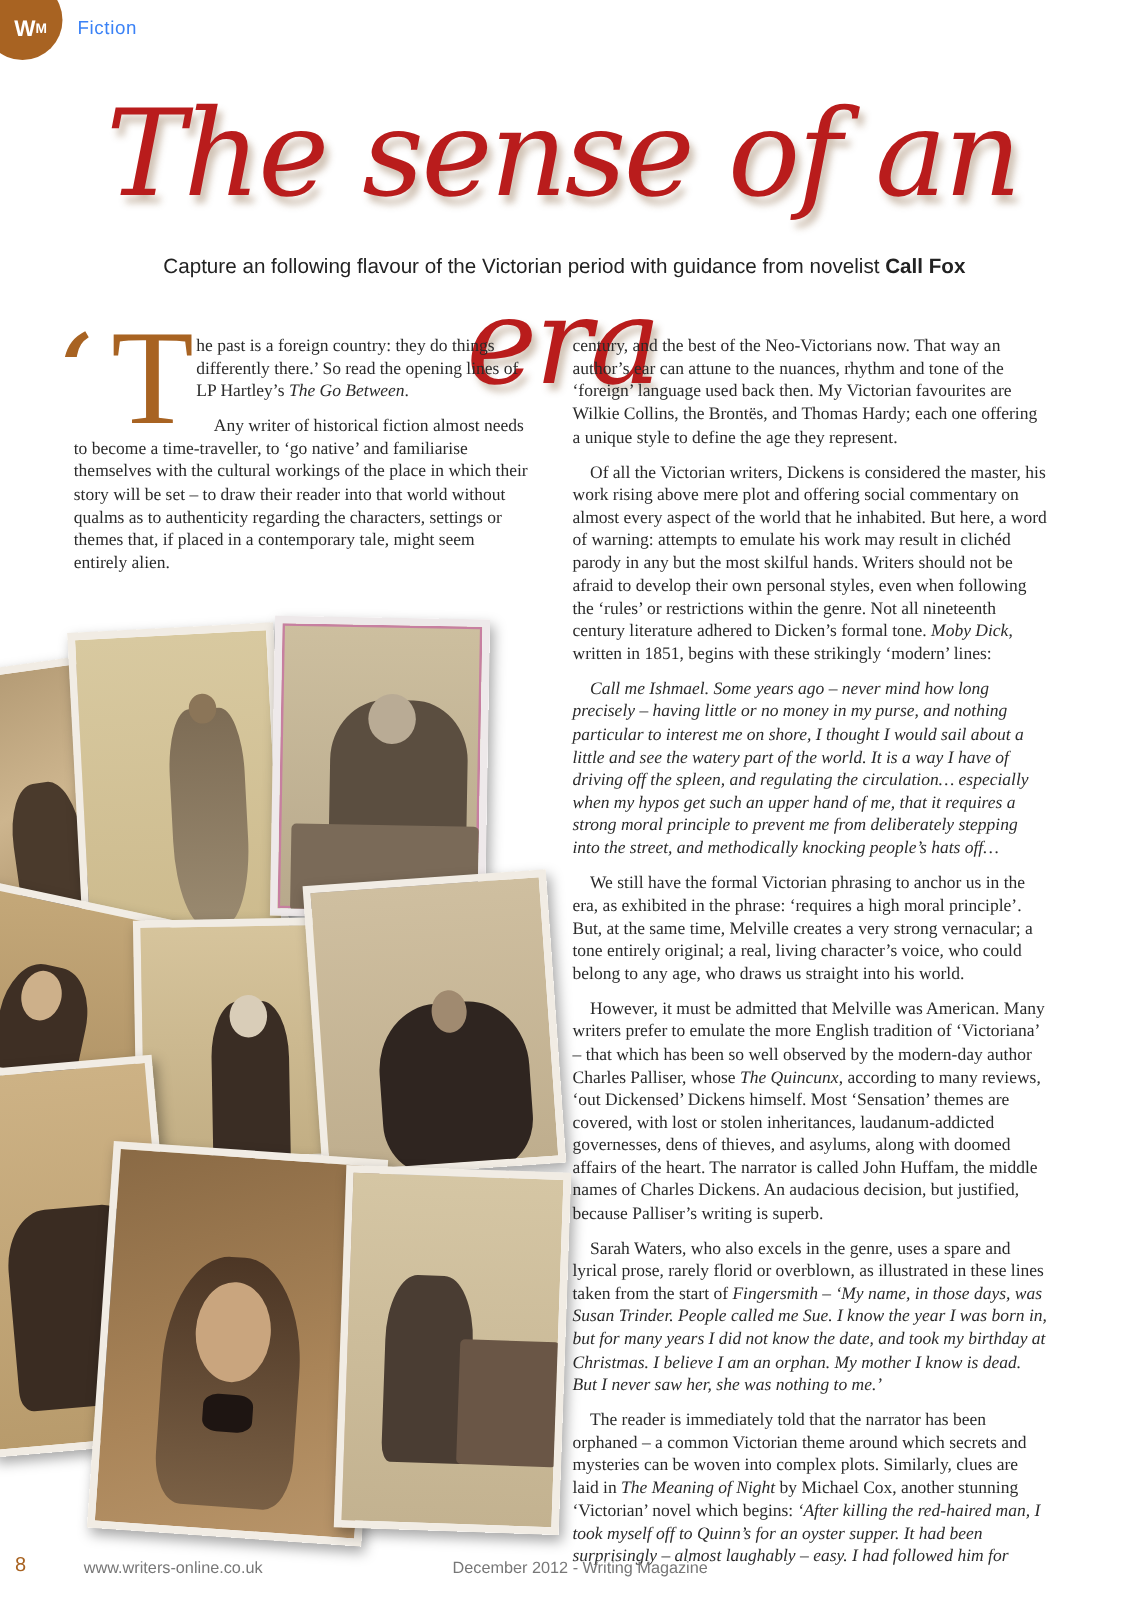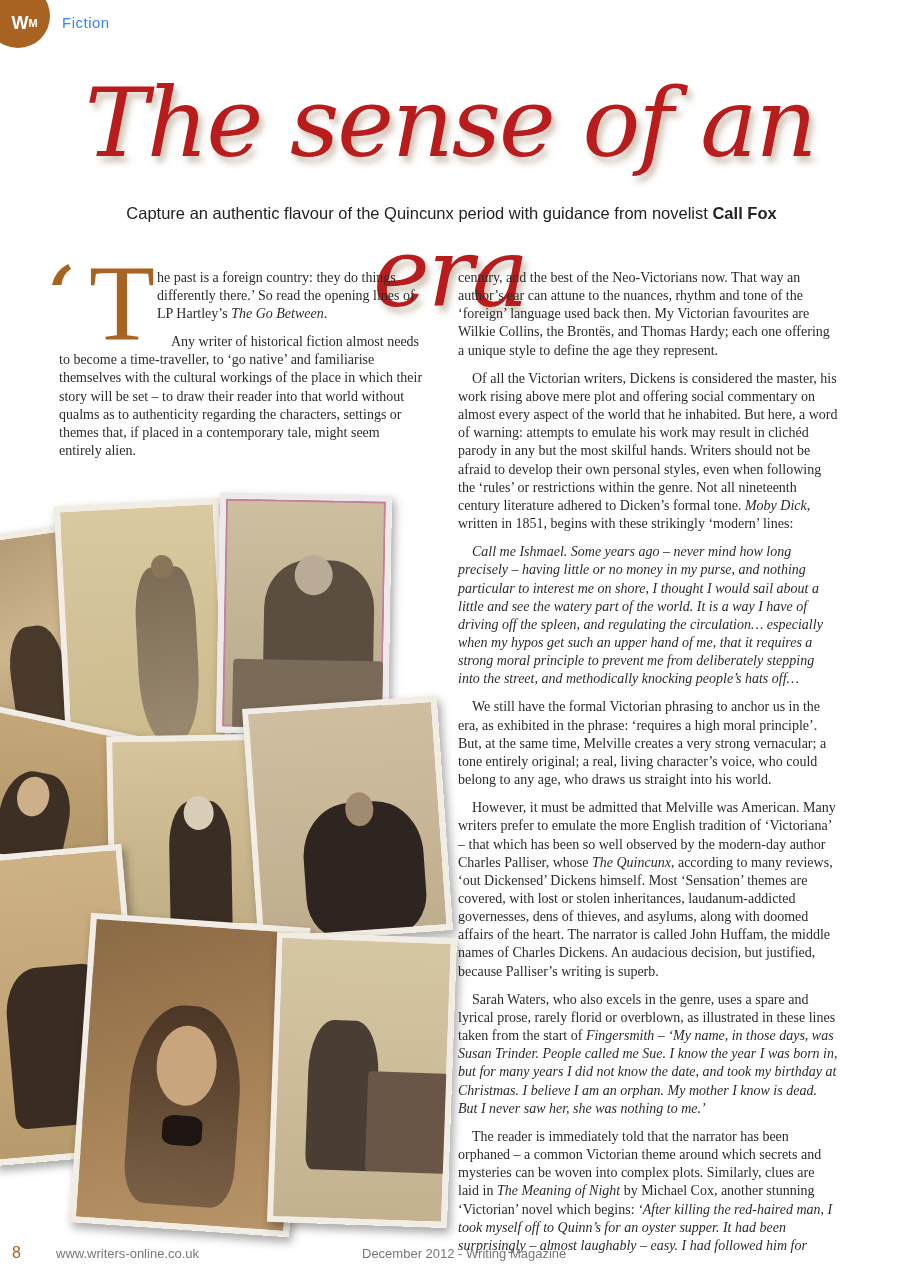--- a/index.html
+++ b/index.html
@@ -60,36 +60,36 @@
     box-sizing:border-box; overflow:hidden;
   }
   .figure {
     position:absolute; border-radius:40% 40% 12% 12%;
   }
   .footer {
     position:absolute; top:1246px; left:0; width:903px; height:20px;
     font-family:"Liberation Sans", sans-serif; font-size:13px; color:#777;
   }
   .footer .page-num { position:absolute; left:12px; color:#a86322; font-size:16px; top:-2px; }
-  .footer .url { position:absolute; left:56px; }
+  .footer .url { position:absolute; left:67px; }
   .footer .issue { position:absolute; left:362px; }
 </style>
 </head>
 <body>
 
 <div class="logo">
   <span>W</span>
     <small>M</small>
 </div>
 <div class="section-label">Fiction</div>
 
 <div class="title">The sense of an era</div>
 
 <div class="subtitle">
-  <span>Capture an authentic flavour of the Quincunx period with guidance from novelist</span>
+  <span>Capture an following flavour of the Victorian period with guidance from novelist</span>
   <b>Call Fox</b>
 </div>
 
 <div class="col col-left">
   <div class="dropcap-wrap">
     <span class="dropcap-quote">‘</span>
     <span class="dropcap-letter">T</span>
   </div>
   <p class="noindent"><span>he past is a foreign country: they do things differently there.’ So read the opening lines of LP Hartley’s </span><i>The Go Between</i><span>.</span></p>
   <p>Any writer of historical fiction almost needs to become a time-traveller, to ‘go native’ and familiarise themselves with the cultural workings of the place in which their story will be set – to draw their reader into that world without qualms as to authenticity regarding the characters, settings or themes that, if placed in a contemporary tale, might seem entirely alien.</p>

